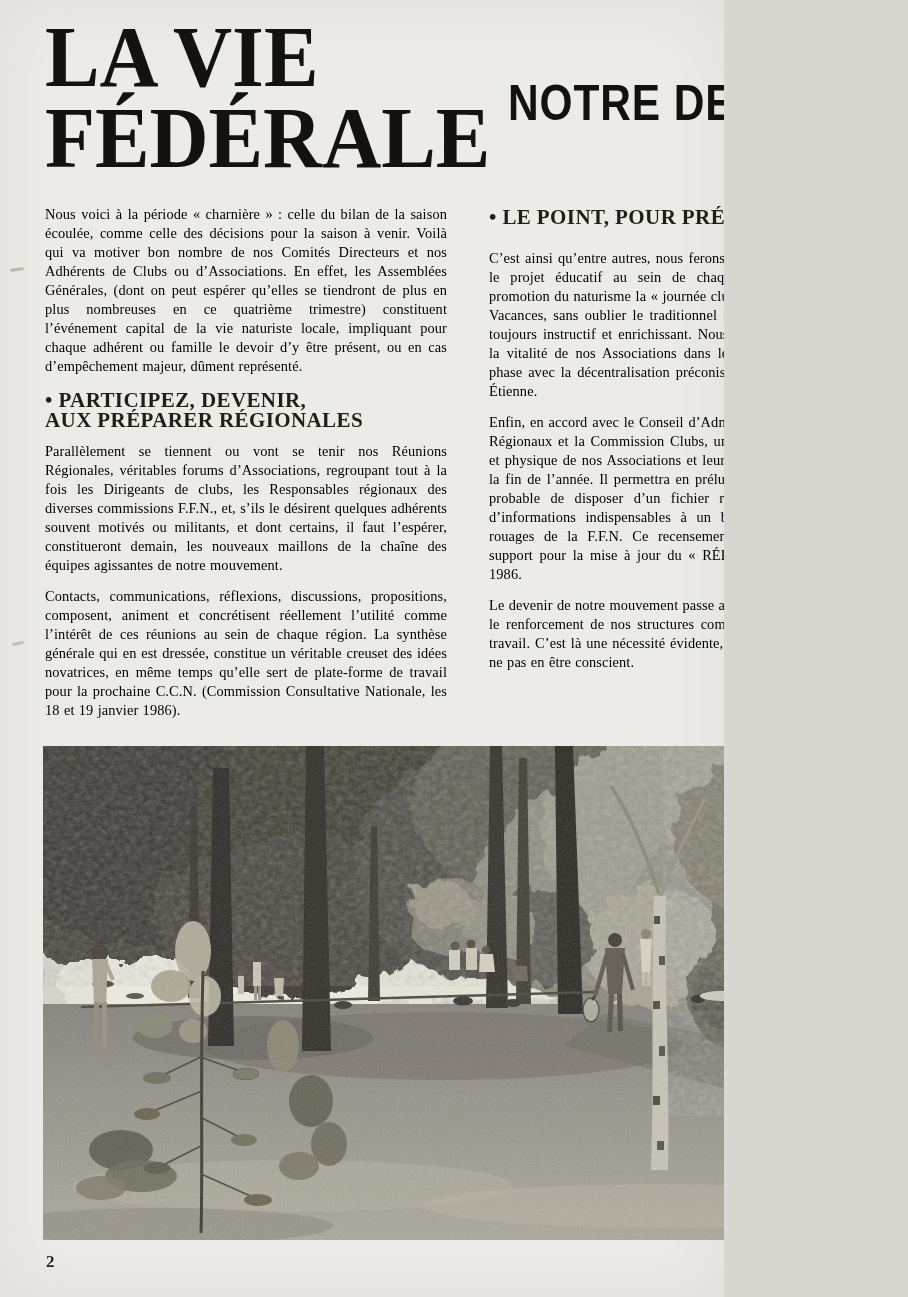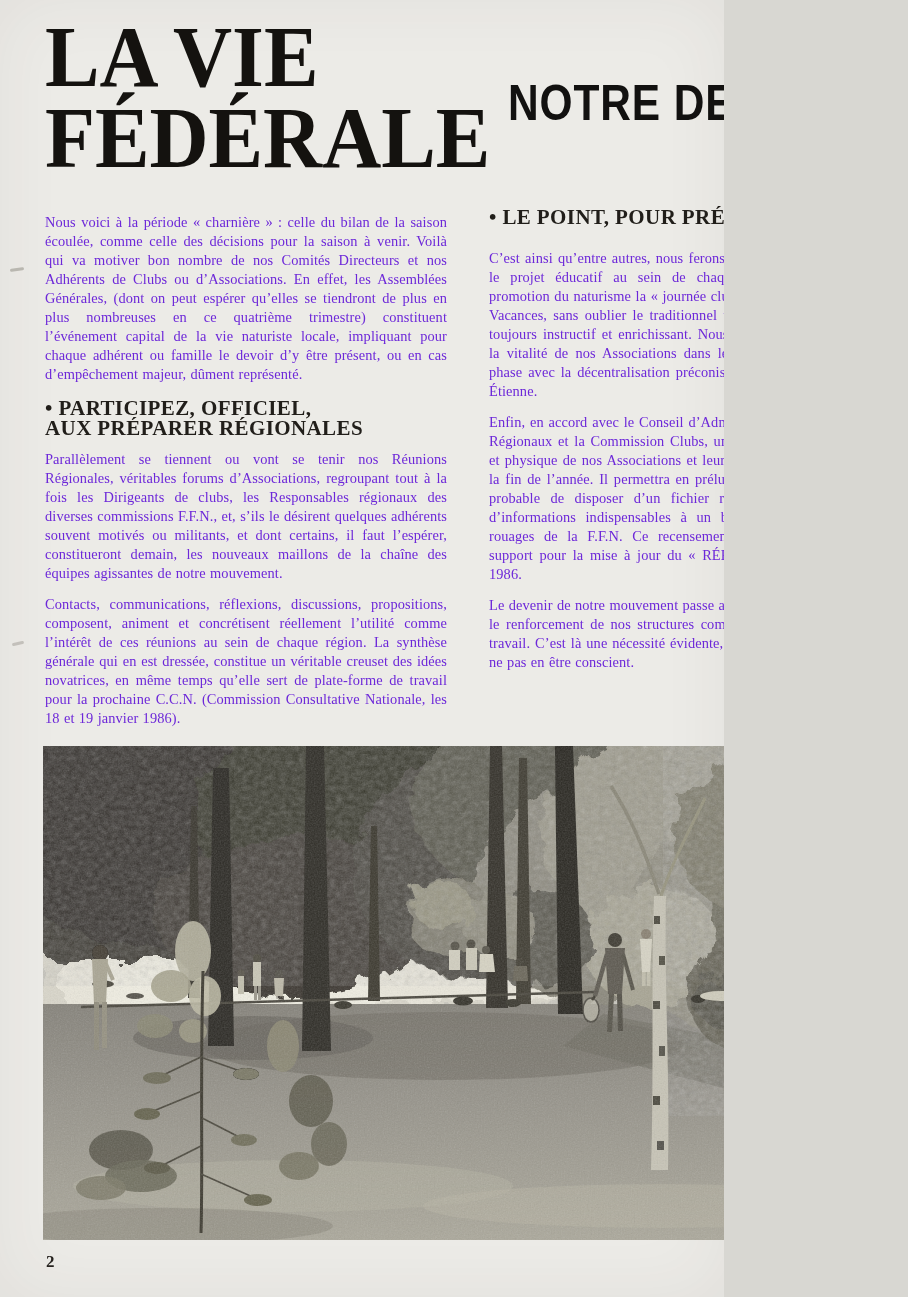--- a/index.html
+++ b/index.html
@@ -29,22 +29,22 @@
     transform:scaleX(.85);transform-origin:left top;
   }
   
   .columns{
     position:absolute;left:45px;top:205px;width:828px;
     display:grid;grid-template-columns:402px 384px;column-gap:42px;
     z-index:1;
   }
   .body-text{
     font-size:14.4px;line-height:19px;
-    text-align:justify;color:#6d28d9;
-    margin:8px 0 12px 0;
+    text-align:justify;color:#000000;
+    margin:0 0 12px 0;
     letter-spacing:.1px;
     word-spacing:.6px;
   }
   .section-heading{
     font-size:21px;line-height:20px;font-weight:bold;
     color:#211e1a;letter-spacing:.4px;
     margin:14px 0 12px 0;
   }
   .section-heading .heading-line{display:block;}
   .col-right .section-heading{margin:2px 0 22px 0;}
@@ -82,21 +82,21 @@
 
   <div class="kicker">NOTRE DEVENIR</div>
 
   <div class="smudge s1"></div>
   <div class="smudge s2"></div>
 
   <main class="columns">
     <section class="col col-left">
       <p class="body-text">Nous voici à la période « charnière » : celle du bilan de la saison écoulée, comme celle des décisions pour la saison à venir. Voilà qui va motiver bon nombre de nos Comités Directeurs et nos Adhérents de Clubs ou d’Associations. En effet, les Assemblées Générales, (dont on peut espérer qu’elles se tiendront de plus en plus nombreuses en ce quatrième trimestre) constituent l’événement capital de la vie naturiste locale, impliquant pour chaque adhérent ou famille le devoir d’y être présent, ou en cas d’empêchement majeur, dûment représenté.</p>
       <h2 class="section-heading">
-        <span class="heading-line">• PARTICIPEZ, OFFICIEL,</span>
+        <span class="heading-line">• PARTICIPEZ, DEVENIR,</span>
         <span class="heading-line">AUX PRÉPARER RÉGIONALES</span>
       </h2>
       <p class="body-text">Parallèlement se tiennent ou vont se tenir nos Réunions Régionales, véritables forums d’Associations, regroupant tout à la fois les Dirigeants de clubs, les Responsables régionaux des diverses commissions F.F.N., et, s’ils le désirent quelques adhérents souvent motivés ou militants, et dont certains, il faut l’espérer, constitueront demain, les nouveaux maillons de la chaîne des équipes agissantes de notre mouvement.</p>
       <p class="body-text">Contacts, communications, réflexions, discussions, propositions, composent, animent et concrétisent réellement l’utilité comme l’intérêt de ces réunions au sein de chaque région. La synthèse générale qui en est dressée, constitue un véritable creuset des idées novatrices, en même temps qu’elle sert de plate-forme de travail pour la prochaine C.C.N. (Commission Consultative Nationale, les 18 et 19 janvier 1986).</p>
     </section>
 
     <section class="col col-right">
       <h2 class="section-heading">• LE POINT, POUR PRÉPARER 1986</h2>
       <p class="body-text">C’est ainsi qu’entre autres, nous ferons le point, par région, sur le projet éducatif au sein de chaque commission, sur la promotion du naturisme la « journée clubs » dans les Centres de Vacances, sans oublier le traditionnel tour d’horizon des clubs toujours instructif et enrichissant. Nous pourrons ainsi mesurer la vitalité de nos Associations dans leur contexte régional en phase avec la décentralisation préconisée au Congrès de Saint-Étienne.</p>
       <p class="body-text">Enfin, en accord avec le Conseil d’Administration, les Délégués Régionaux et la Commission Clubs, un inventaire administratif et physique de nos Associations et leur terrain sera réalisé d’ici la fin de l’année. Il permettra en prélude à une informatisation probable de disposer d’un fichier regroupant le maximum d’informations indispensables à un bon fonctionnement des rouages de la F.F.N. Ce recensement servira également de support pour la mise à jour du « RÉPERTOIRE OFFICIEL » 1986.</p>

